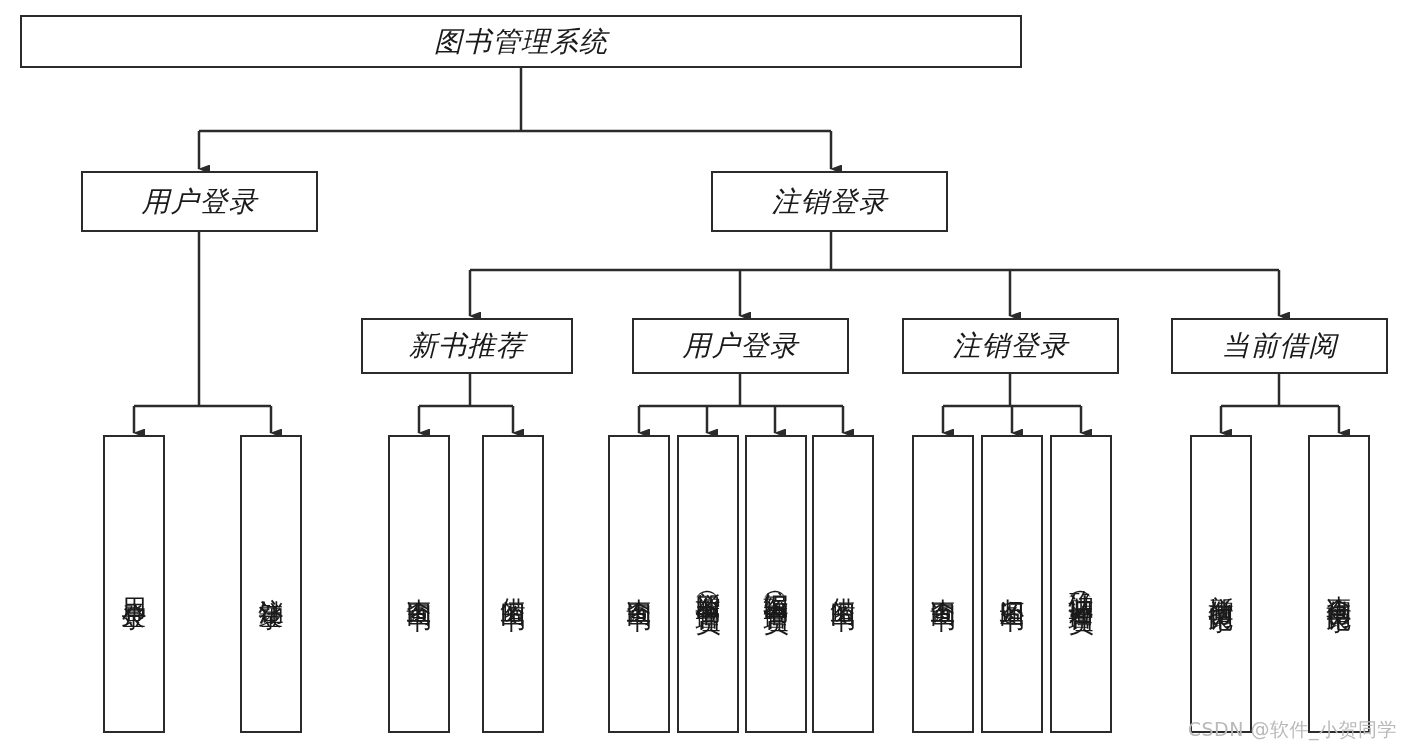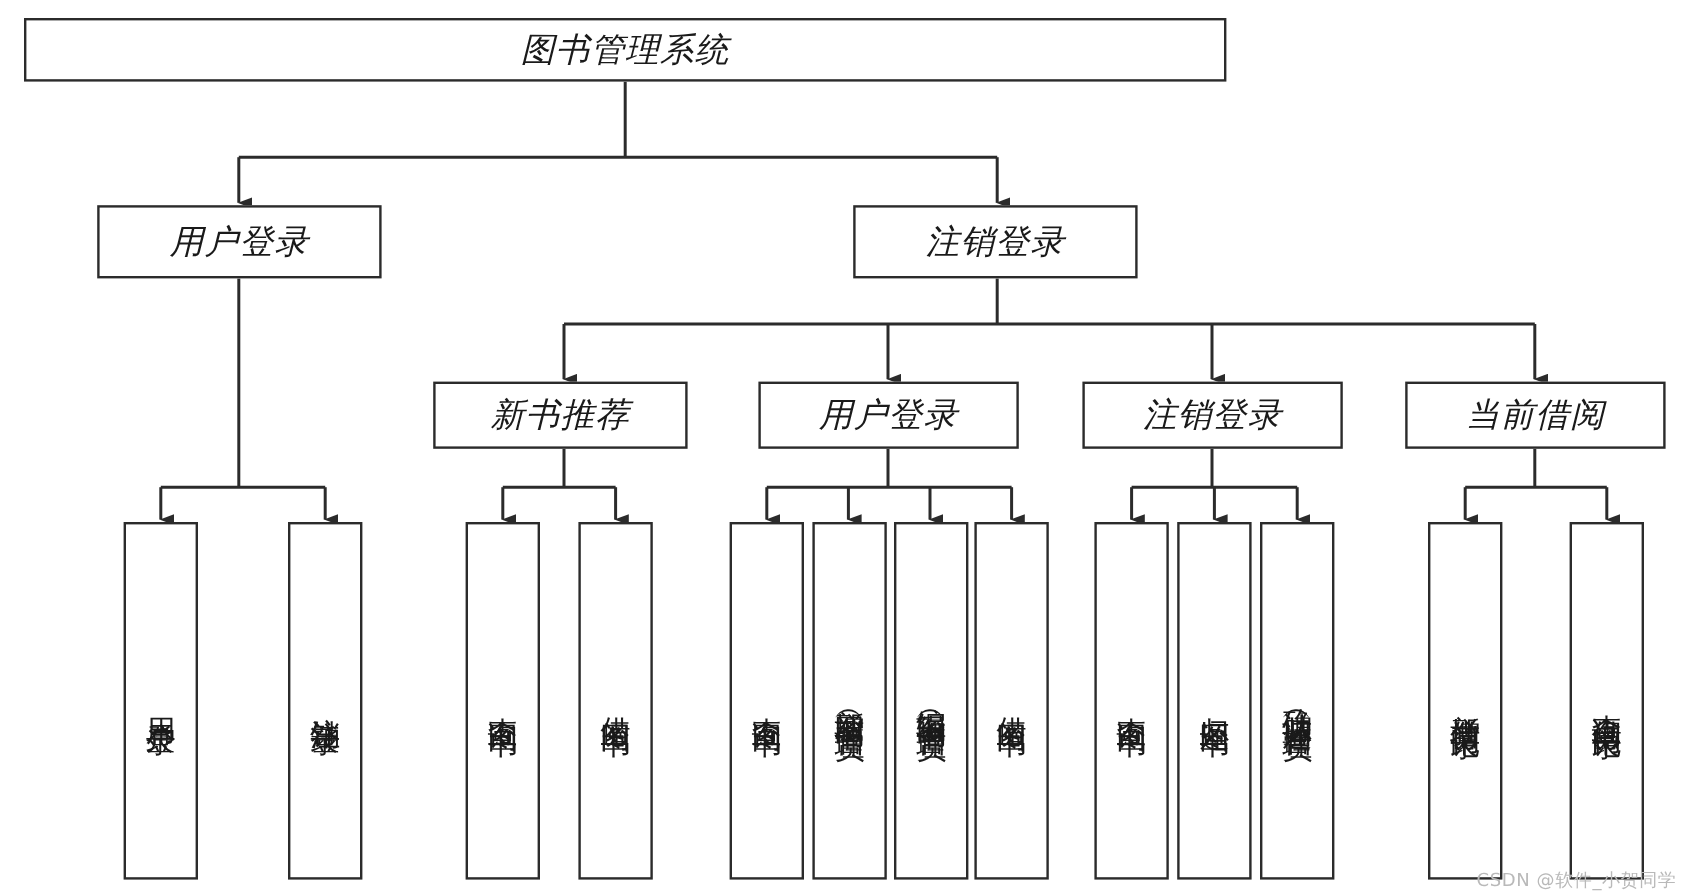--- a/index.html
+++ b/index.html
@@ -56,21 +56,21 @@
     display: block;
     white-space: nowrap;
   }
   .node-label {
     white-space: nowrap;
   }
   #watermark {
     position: absolute;
     right: 8px;
     bottom: 4px;
-    font-size: 15px;
+    font-size: 19px;
     color: #b9b9b9;
     letter-spacing: 0.5px;
     white-space: nowrap;
   }
 </style>
 </head>
 <body>
 
 <div id="canvas">
 

